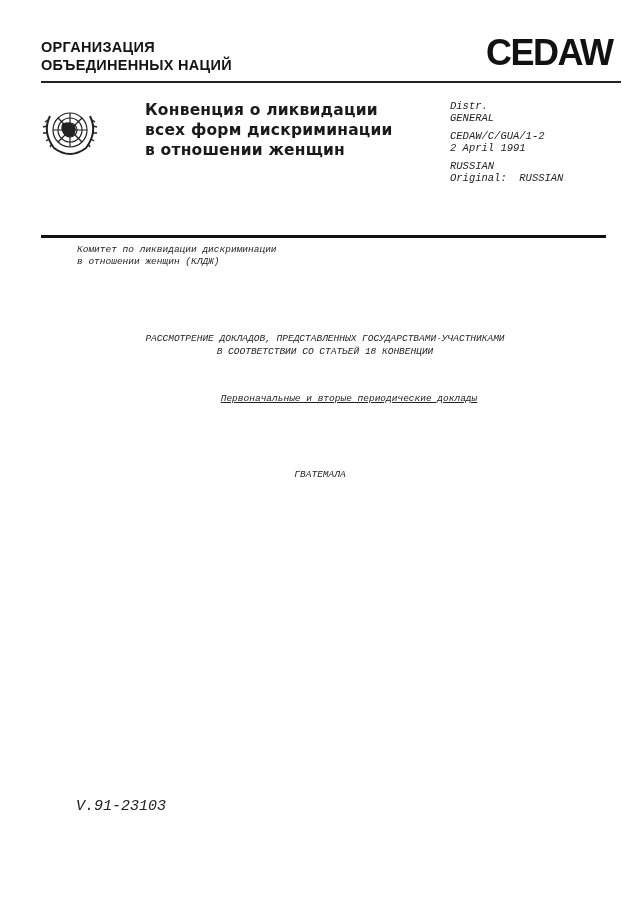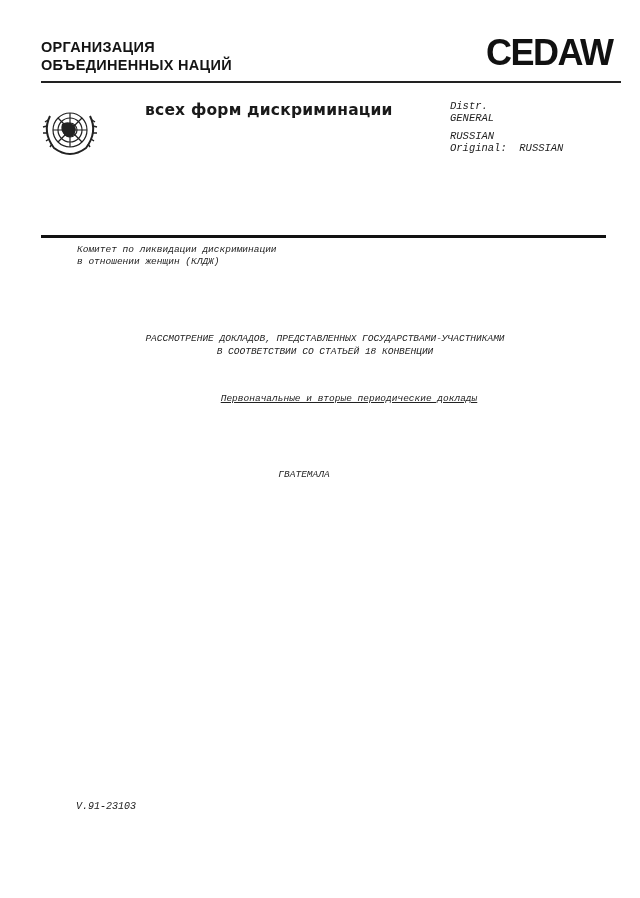--- a/index.html
+++ b/index.html
@@ -11,22 +11,22 @@
   .emblem { left: 40px; top: 106px; width: 60px; height: 52px; }
   .conv { left: 145px; top: 100px; font-family: "DejaVu Sans", sans-serif; font-weight: bold; font-size: 15.5px; line-height: 20px; color: #1a1a1a; letter-spacing: 0.2px; }
   .mono { font-family: "Liberation Mono", "DejaVu Sans Mono", monospace; color: #222; font-style: italic; }
   .distr { left: 450px; top: 100px; font-size: 10.5px; line-height: 12px; }
   .distr .blk { margin-bottom: 6px; }
   .rule-main { left: 41px; top: 235px; width: 565px; height: 3px; background: #111; }
   .committee { left: 77px; top: 244px; font-size: 9.5px; line-height: 12px; }
   .consid { left: 110px; top: 332px; width: 430px; text-align: center; font-size: 9.5px; line-height: 13px; }
   .reports { left: 140px; top: 392px; width: 380px; text-align: center; font-size: 9.5px; line-height: 14px; }
   .reports span { text-decoration: underline; margin-left: 38px; }
-  .country { left: 234px; top: 469px; width: 140px; text-align: center; font-size: 9.5px; line-height: 12px; }
-  .docnum { left: 76px; top: 801px; font-size: 10px; line-height: 12px; }
+  .country { left: 250px; top: 469px; width: 140px; text-align: center; font-size: 9.5px; line-height: 12px; }
+  .docnum { left: 76px; top: 801px; font-size: 15px; line-height: 12px; }
 </style>
 </head>
 <body>
 
 <div class="abs org">
   <div>ОРГАНИЗАЦИЯ</div>
   <div>ОБЪЕДИНЕННЫХ НАЦИЙ</div>
 </div>
 
 <div class="abs cedaw">CEDAW</div>
@@ -45,27 +45,33 @@
       <line x1="42" y1="12" x2="18" y2="36"></line>
       <path d="M10 10 Q2 26 14 42 Q22 48 30 48" stroke-width="2"></path>
       <path d="M50 10 Q58 26 46 42 Q38 48 30 48" stroke-width="2"></path>
     </g>
     <path d="M22 18 Q28 14 34 19 Q38 24 33 30 Q27 33 24 28 Q20 24 22 18Z" fill="#222"></path>
     <path d="M8 14 l-3 2 M7 20 l-4 1 M7 27 l-4 0 M9 33 l-3 2 M12 38 l-2 3 M52 14 l3 2 M53 20 l4 1 M53 27 l4 0 M51 33 l3 2 M48 38 l2 3" stroke="#222" stroke-width="1.5"></path>
   </svg>
 </div>
 
 <div class="abs conv">
+  <div>Конвенция о ликвидации</div>
   <div>всех форм дискриминации</div>
+  <div>в отношении женщин</div>
 </div>
 
 <div class="abs mono distr">
   <div class="blk">
     <div>Distr.</div>
     <div>GENERAL</div>
+  </div>
+  <div class="blk">
+    <div>CEDAW/C/GUA/1-2</div>
+    <div>2 April 1991</div>
   </div>
   <div class="blk">
     <div>RUSSIAN</div>
     <div style="white-space:pre">Original:  RUSSIAN</div>
   </div>
 </div>
 
 <div class="abs rule-main"></div>
 
 <div class="abs mono committee">

